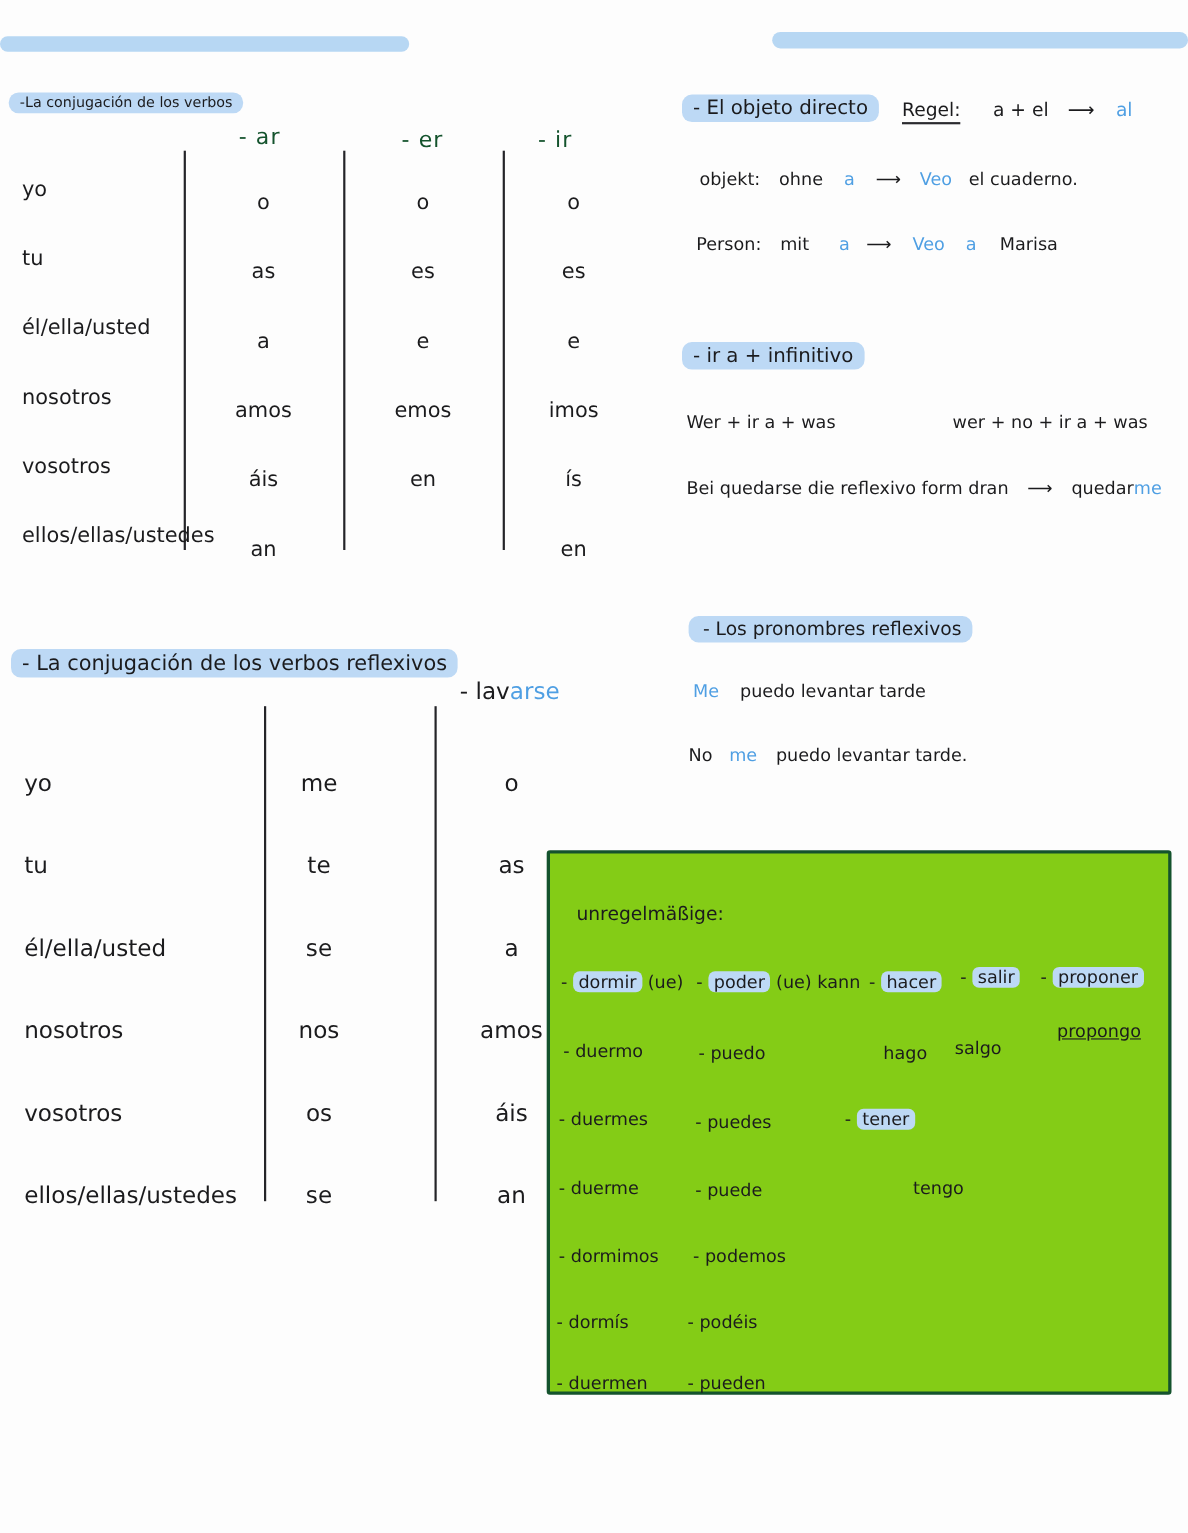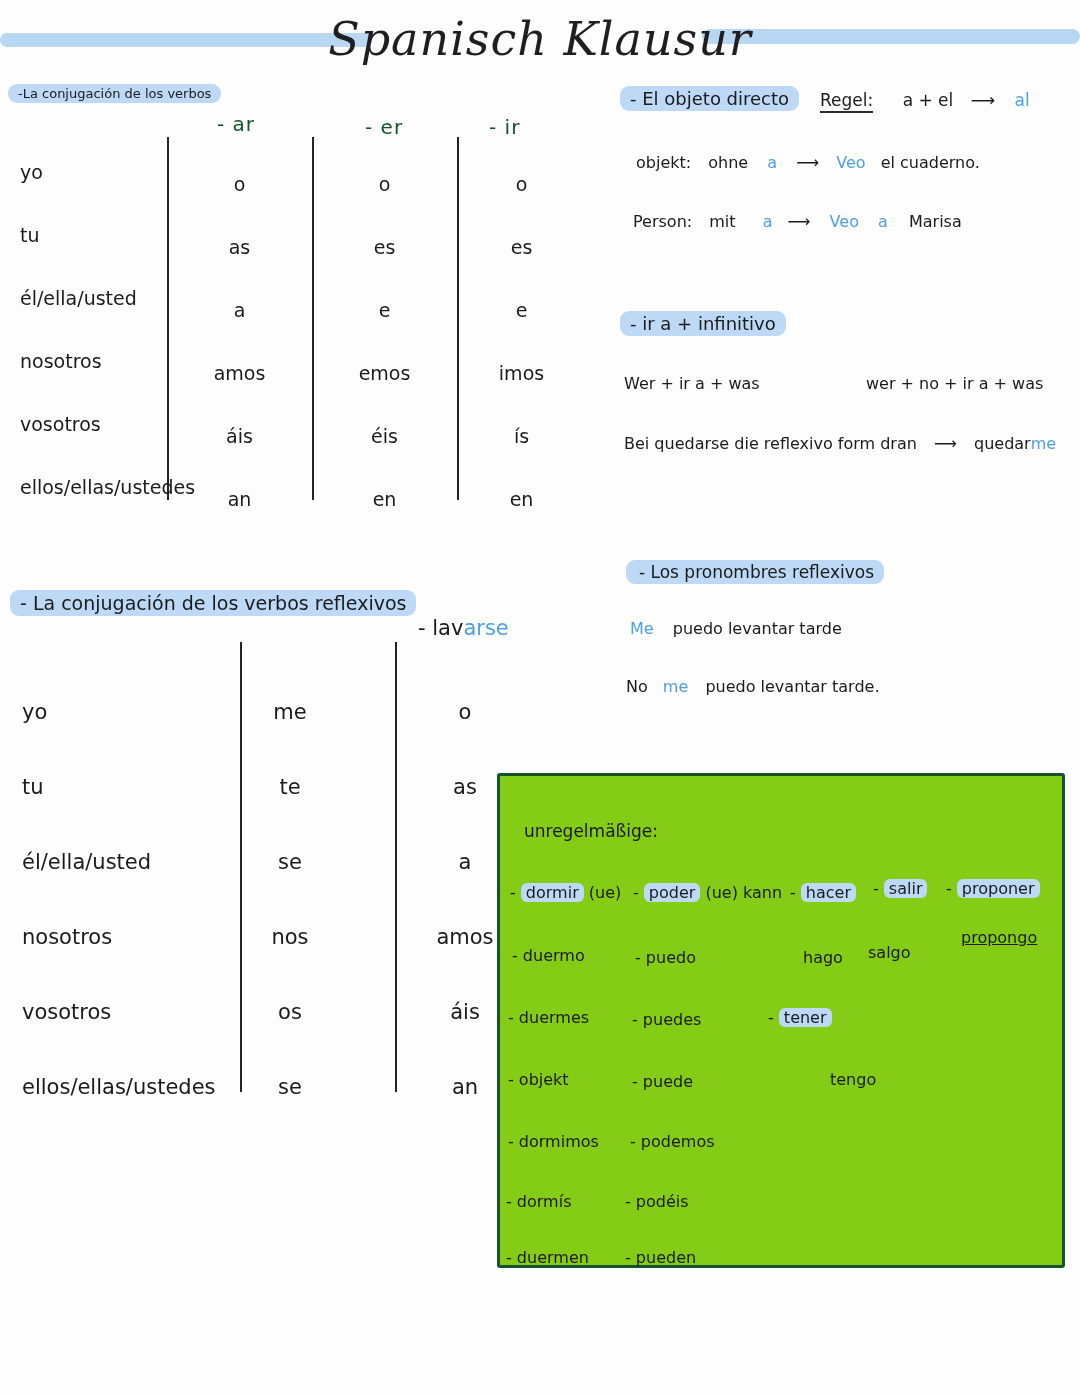--- a/index.html
+++ b/index.html
@@ -26,21 +26,20 @@
   .big-label { font-size:19px; }
   .small-label { font-size:13px; }
 </style>
 </head>
 <body>
 
 <div class="page">
 
   <div class="bar" style="left:0; top:33px; width:372px; height:14px;"></div>
   <div class="bar" style="left:702px; top:29px; width:378px; height:15px;"></div>
-  <div class="abs title" style="left:0; top:12px;">Spanisch Klausur</div>
 
   <div class="abs pill small-label" style="left:8px; top:84px;">-La conjugación de los verbos</div>
 
   <div class="abs hdr" style="left:217px; top:112px;">- ar</div>
   <div class="abs hdr" style="left:365px; top:115px;">- er</div>
   <div class="abs hdr" style="left:489px; top:115px;">- ir</div>
 
   <div class="vline" style="left:167px; top:137px; height:363px;"></div>
   <div class="vline" style="left:312px; top:137px; height:363px;"></div>
   <div class="vline" style="left:457px; top:137px; height:363px;"></div>
@@ -61,21 +60,20 @@
     <div class="row63 center">amos</div>
     <div class="row63 center">áis</div>
     <div class="row63 center">an</div>
   </div>
 
   <div class="abs col" style="left:314px; top:152px; width:141px;">
     <div class="row63 center">o</div>
     <div class="row63 center">es</div>
     <div class="row63 center">e</div>
     <div class="row63 center">emos</div>
-    <div class="row63 center">éis</div>
     <div class="row63 center">en</div>
   </div>
 
   <div class="abs col" style="left:459px; top:152px; width:125px;">
     <div class="row63 center">o</div>
     <div class="row63 center">es</div>
     <div class="row63 center">e</div>
     <div class="row63 center">imos</div>
     <div class="row63 center">ís</div>
     <div class="row63 center">en</div>
@@ -177,21 +175,21 @@
     </div>
     <div class="cell" style="left:373px; top:103px;">
       <span>- </span><span class="hl-s">salir</span><span></span>
     </div>
     <div class="cell" style="left:446px; top:103px;">
       <span>- </span><span class="hl-s">proponer</span><span></span>
     </div>
 
     <div class="cell" style="left:12px; top:170px;">- duermo</div>
     <div class="cell" style="left:8px;  top:232px;">- duermes</div>
-    <div class="cell" style="left:8px;  top:294px;">- objekt</div>
+    <div class="cell" style="left:8px;  top:294px;">- duerme</div>
     <div class="cell" style="left:8px;  top:356px;">- dormimos</div>
     <div class="cell" style="left:6px;  top:416px;">- dormís</div>
     <div class="cell" style="left:6px;  top:472px;">- duermen</div>
 
     <div class="cell" style="left:135px; top:172px;">- puedo</div>
     <div class="cell" style="left:132px; top:234px;">- puedes</div>
     <div class="cell" style="left:132px; top:296px;">- puede</div>
     <div class="cell" style="left:130px; top:356px;">- podemos</div>
     <div class="cell" style="left:125px; top:416px;">- podéis</div>
     <div class="cell" style="left:125px; top:472px;">- pueden</div>

